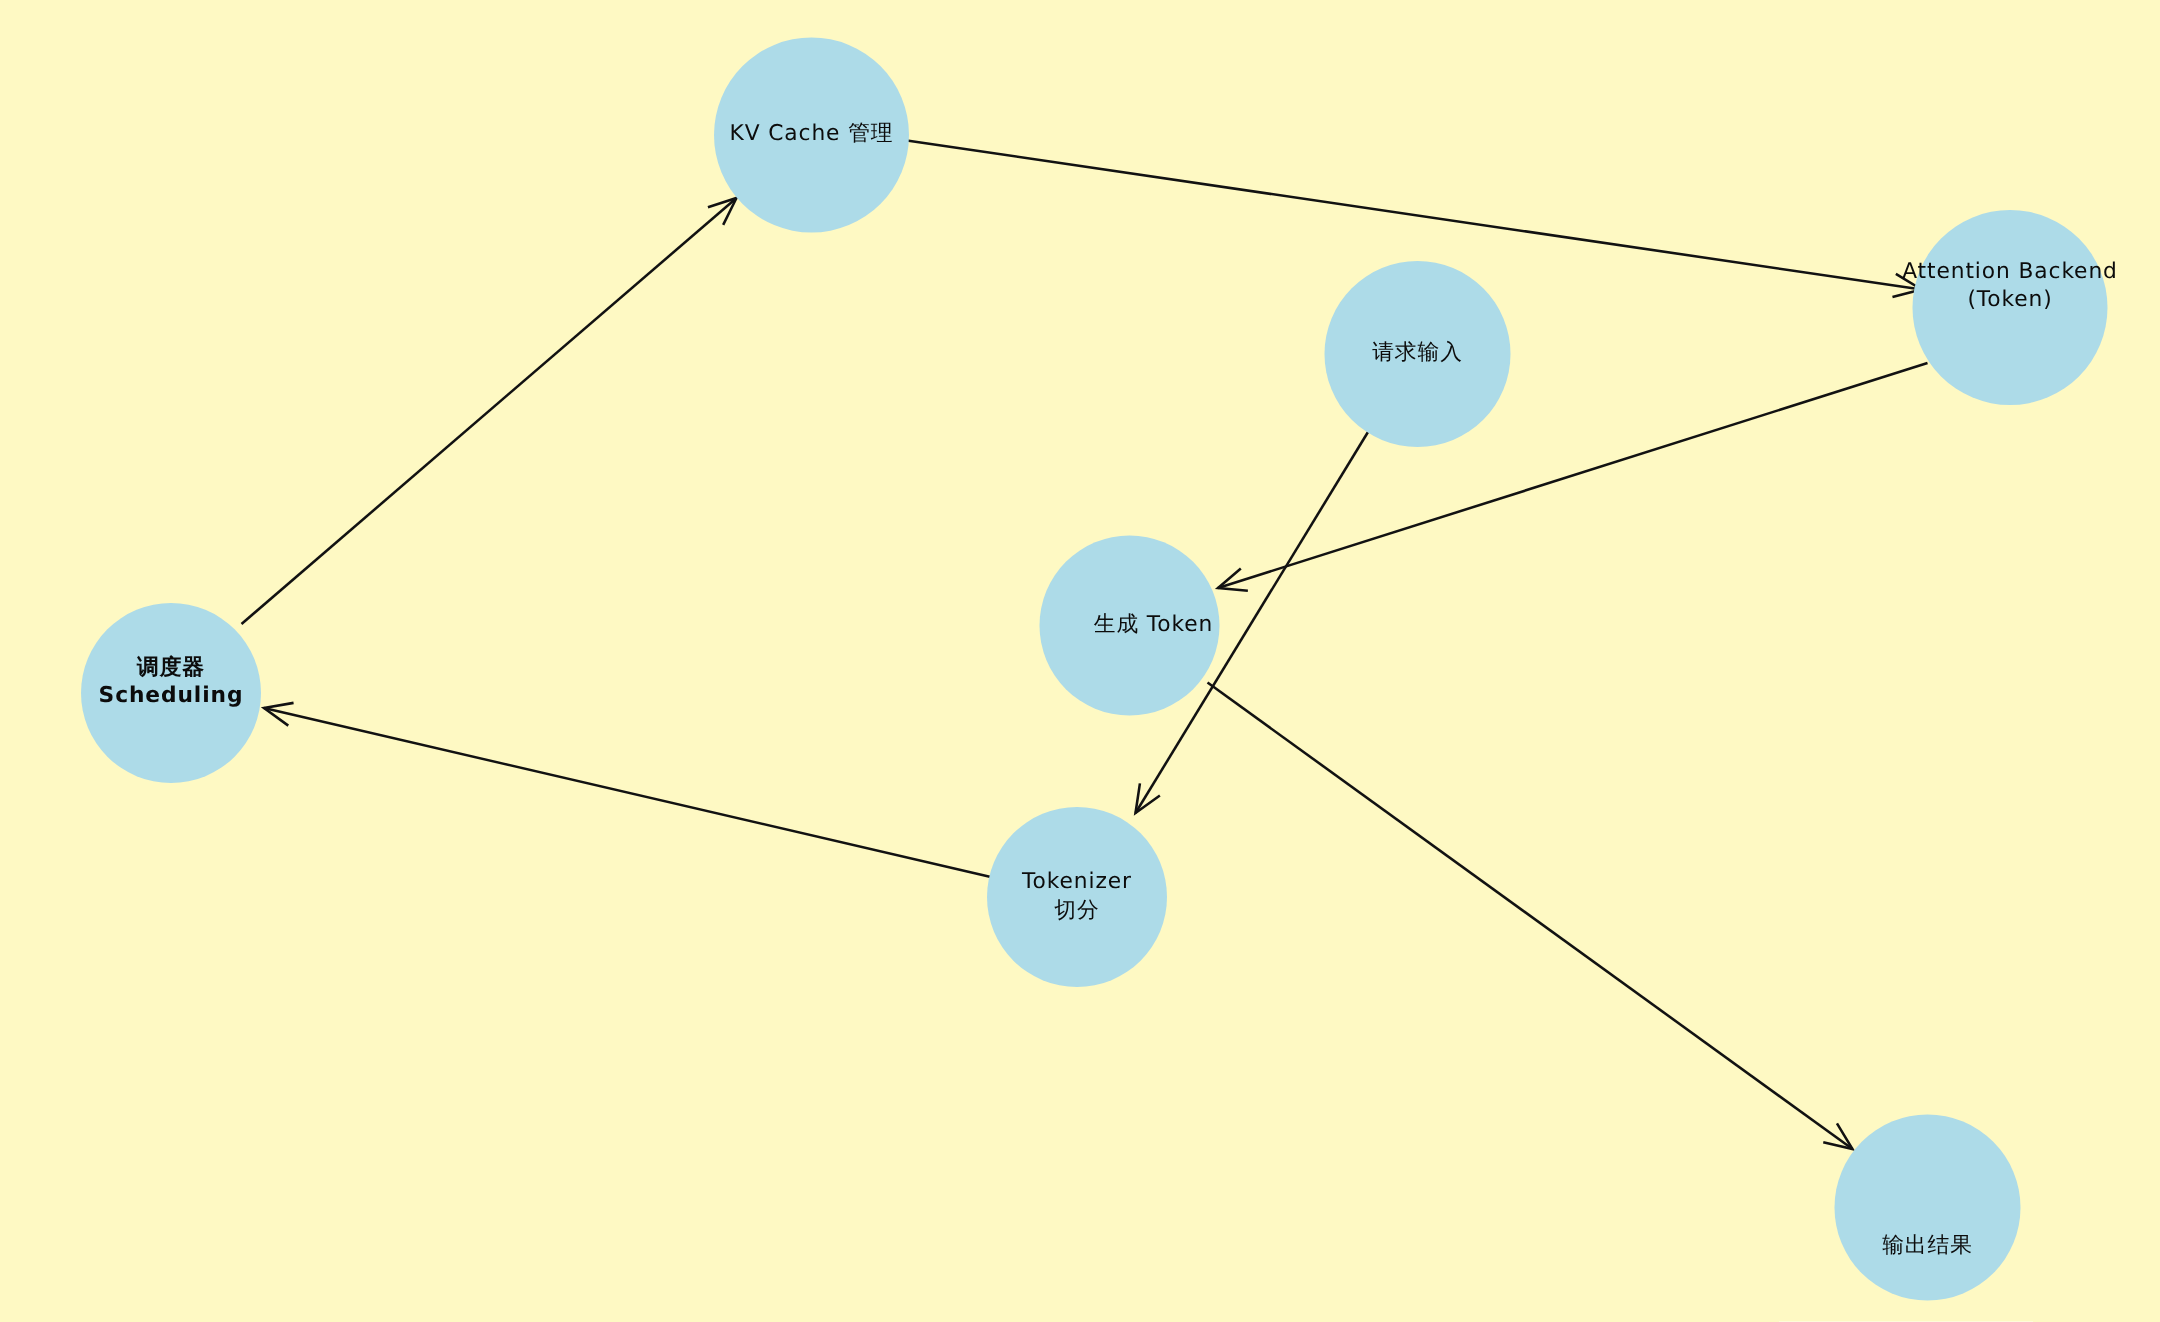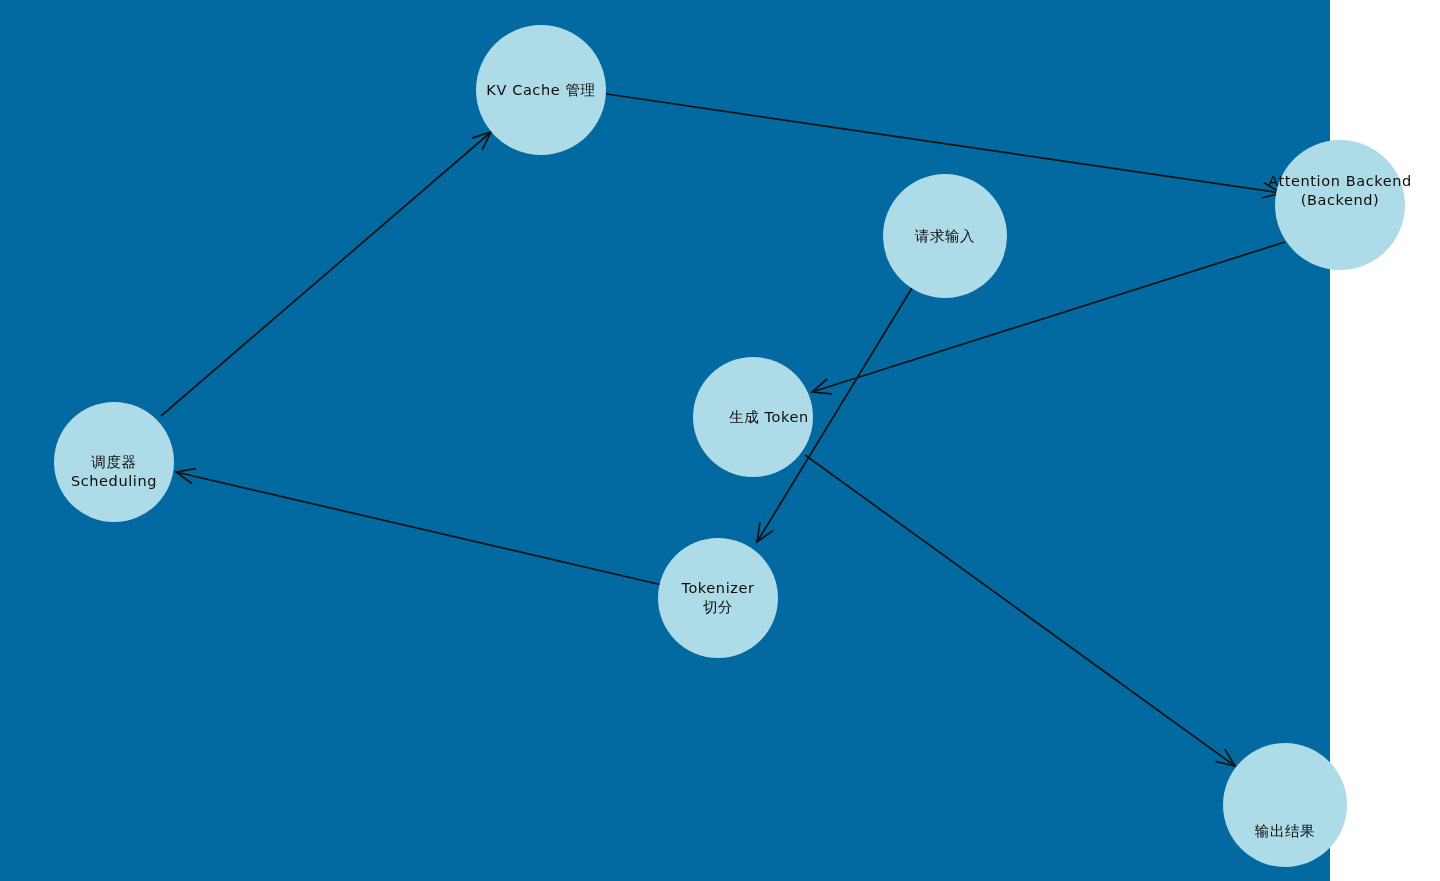--- a/index.html
+++ b/index.html
@@ -9,23 +9,23 @@
     background: #ffffff;
   }
   body {
     width: 1440px;
     height: 881px;
     overflow: hidden;
     font-family: "DejaVu Sans", "Liberation Sans", sans-serif;
   }
   #graph-canvas {
     position: relative;
-    width: 1330px;
+    width: 1440px;
     height: 881px;
-    background: #0369a1;
+    background: #fef9c3;
   }
   #graph-svg {
     position: absolute;
     left: 0;
     top: 0;
     width: 1440px;
     height: 881px;
   }
   .edge-line {
     stroke: #121212;
@@ -97,21 +97,21 @@
         <circle class="node-circle" cx="945" cy="236" r="62" fill="#addbe8"></circle>
         <circle class="node-circle" cx="753" cy="417" r="60" fill="#addbe8"></circle>
         <circle class="node-circle" cx="114" cy="462" r="60" fill="#addbe8"></circle>
         <circle class="node-circle" cx="718" cy="598" r="60" fill="#addbe8"></circle>
         <circle class="node-circle" cx="1285" cy="805" r="62" fill="#addbe8"></circle>
       </g>
   </svg>
 
   <div id="labels-layer">
       <div class="node-label" style="left: 541px; top: 90px;"><span>KV Cache 管理</span></div>
-      <div class="node-label" style="left: 1340px; top: 191px;"><span>Attention Backend</span><span class="line2">(Backend)</span></div>
+      <div class="node-label" style="left: 1340px; top: 191px;"><span>Attention Backend</span><span class="line2">(Token)</span></div>
       <div class="node-label" style="left: 945px; top: 236px;"><span>请求输入</span></div>
       <div class="node-label" style="left: 769px; top: 417px; text-align: center;"><span>生成 Token</span></div>
-      <div class="node-label" style="left: 114px; top: 472px;"><span>调度器</span><span class="line2">Scheduling</span></div>
+      <div class="node-label" style="left: 114px; top: 455px; font-weight: bold;"><span>调度器</span><span class="line2">Scheduling</span></div>
       <div class="node-label" style="left: 718px; top: 598px;"><span>Tokenizer</span><span class="line2">切分</span></div>
       <div class="node-label" style="left: 1285px; top: 805px; margin-top: 26px;"><span>输出结果</span></div>
     </div>
 
 </div>
 
 </body></html>

